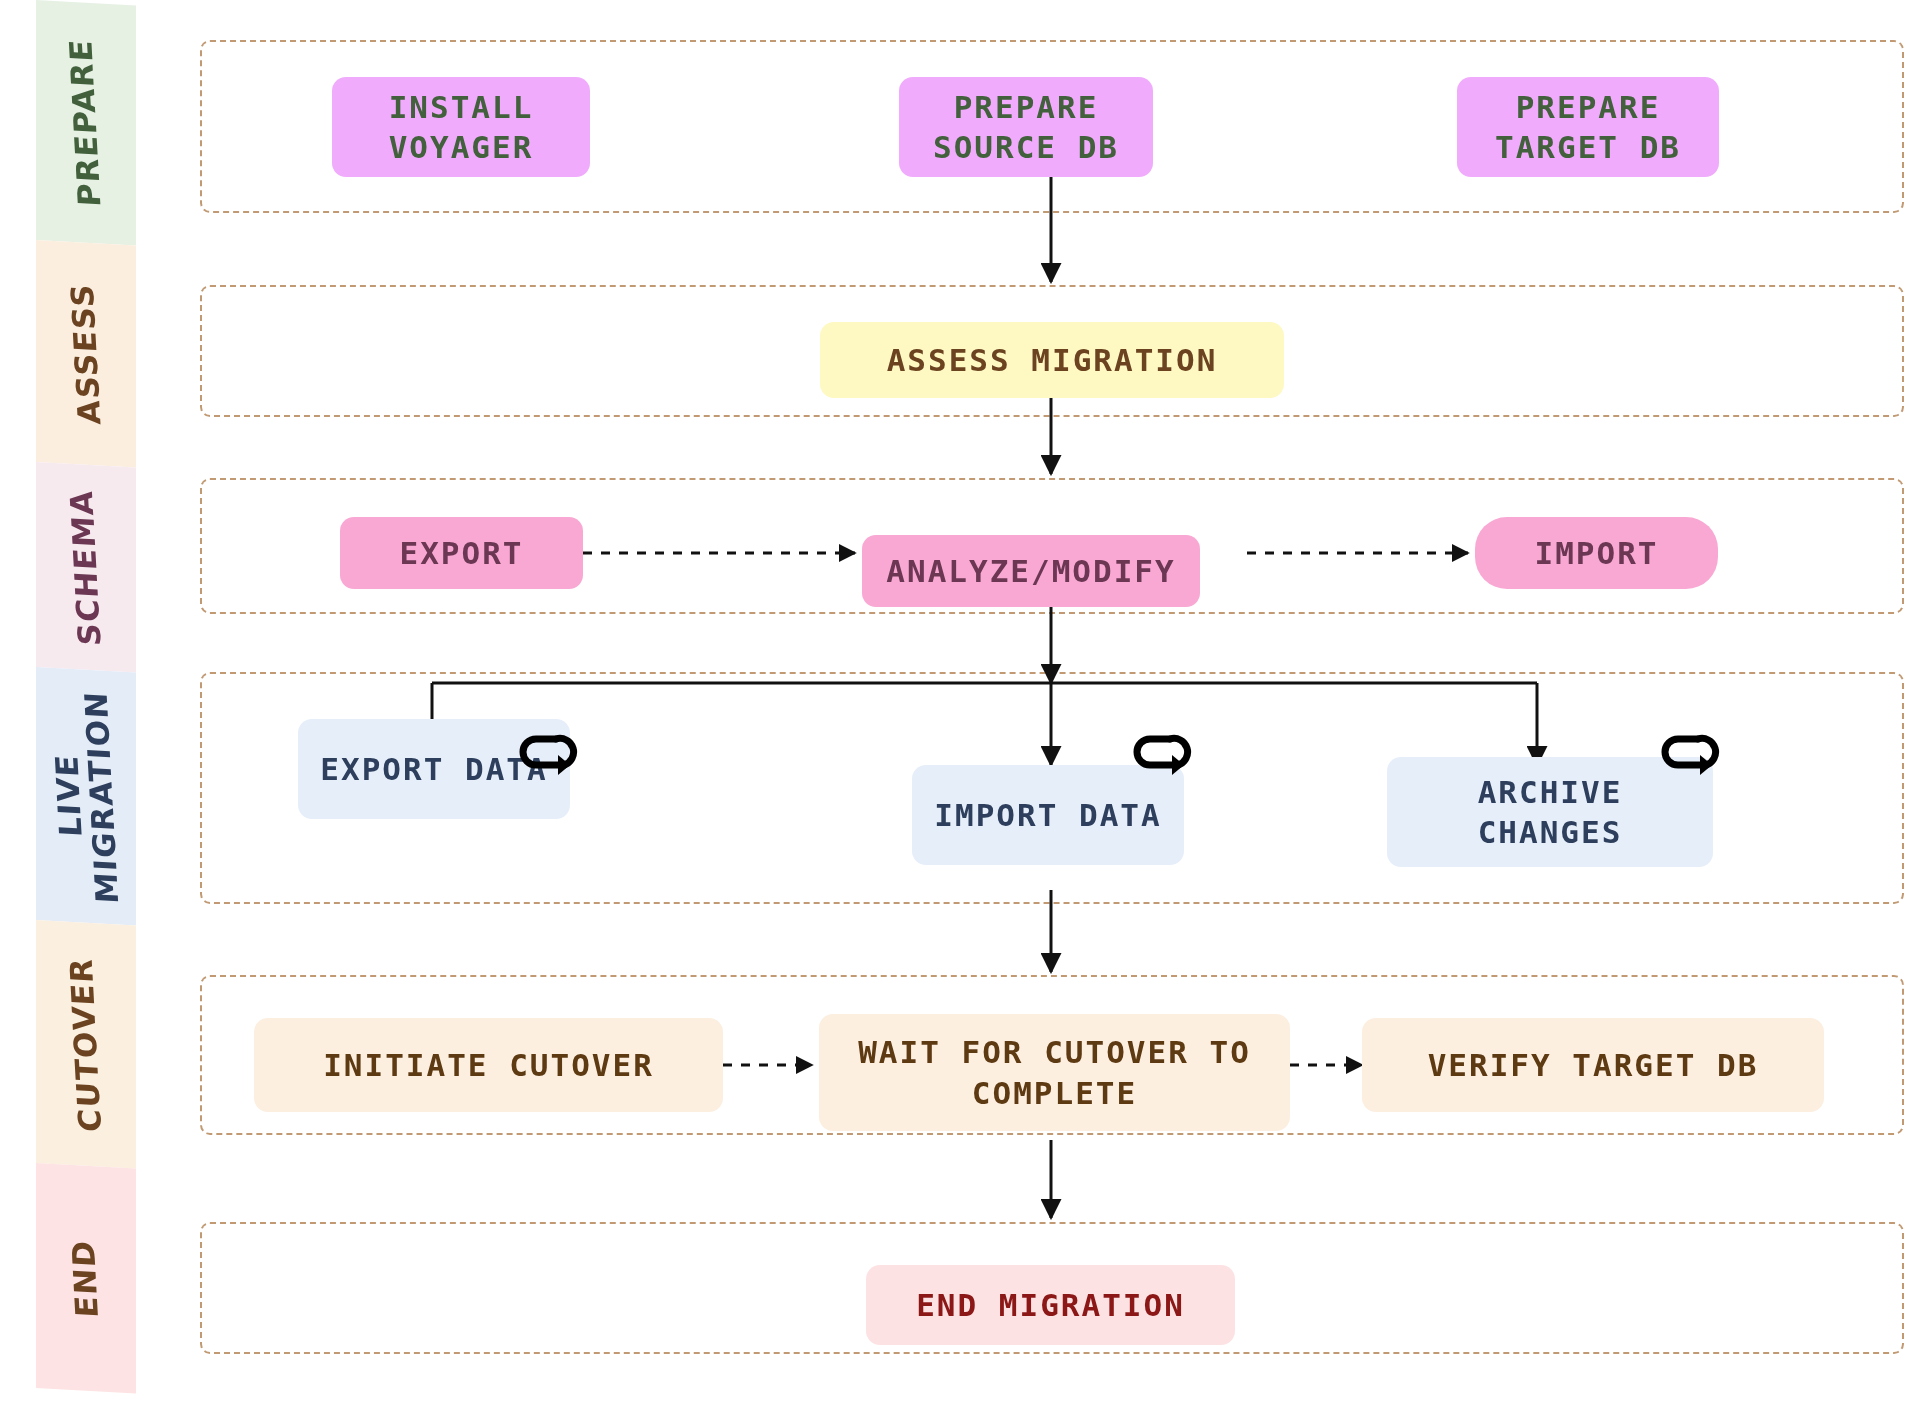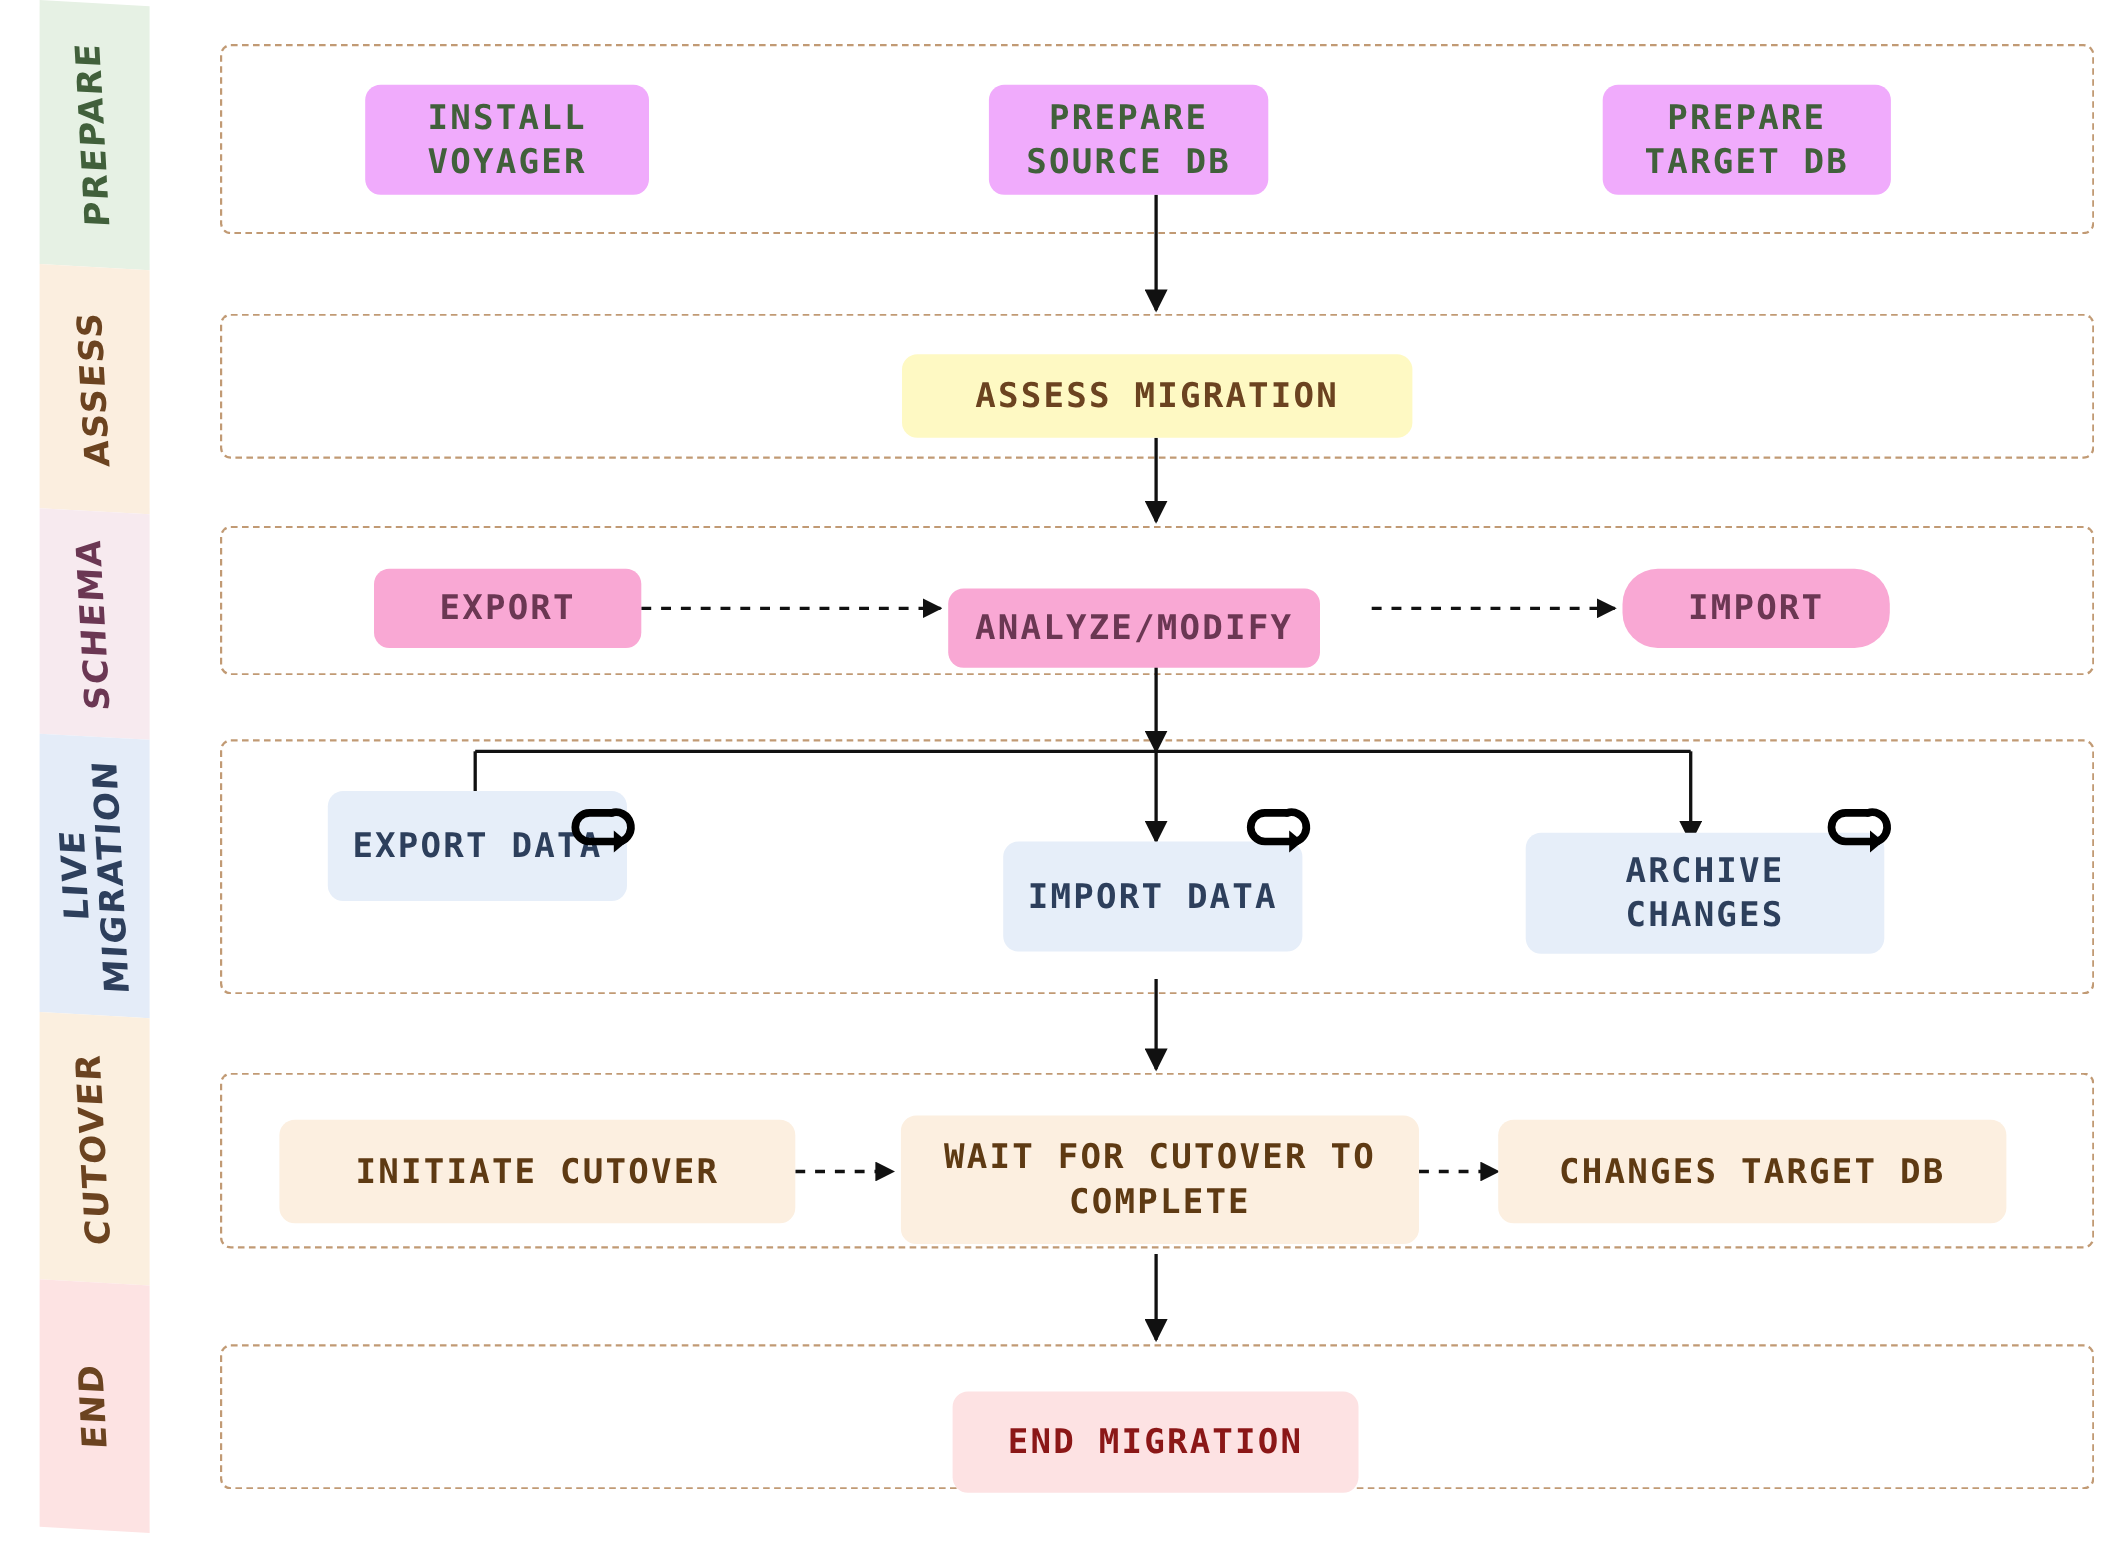--- a/index.html
+++ b/index.html
@@ -199,17 +199,17 @@
     <svg viewBox="0 0 64 54" xmlns="http://www.w3.org/2000/svg">
       <path d="M 38 14 L 18 14 A 13 13 0 0 0 18 40 L 46 40" stroke="#000" stroke-width="7" fill="none" stroke-linecap="round"></path>
       <path d="M 38 14 A 13 13 0 0 1 46 40" stroke="#000" stroke-width="7" fill="none" stroke-linecap="round"></path>
       <path d="M 40 30 L 52 40 L 40 50 z" fill="#000"></path>
     </svg>
   </span>
 
   <div class="node n-cutover" style="left:254px;top:1018px;width:469px;height:94px;">INITIATE CUTOVER</div>
   <div class="node n-cutover" style="left:819px;top:1014px;width:471px;height:117px;">WAIT FOR CUTOVER TO
 COMPLETE</div>
-  <div class="node n-cutover" style="left:1362px;top:1018px;width:462px;height:94px;">CHANGES TARGET DB</div>
-
-  <div class="node n-end" style="left:866px;top:1265px;width:369px;height:92px;">END MIGRATION</div>
+  <div class="node n-cutover" style="left:1362px;top:1018px;width:462px;height:94px;">VERIFY TARGET DB</div>
+
+  <div class="node n-end" style="left:866px;top:1265px;width:369px;height:80px;">END MIGRATION</div>
 
 </div>
 
 </body></html>

